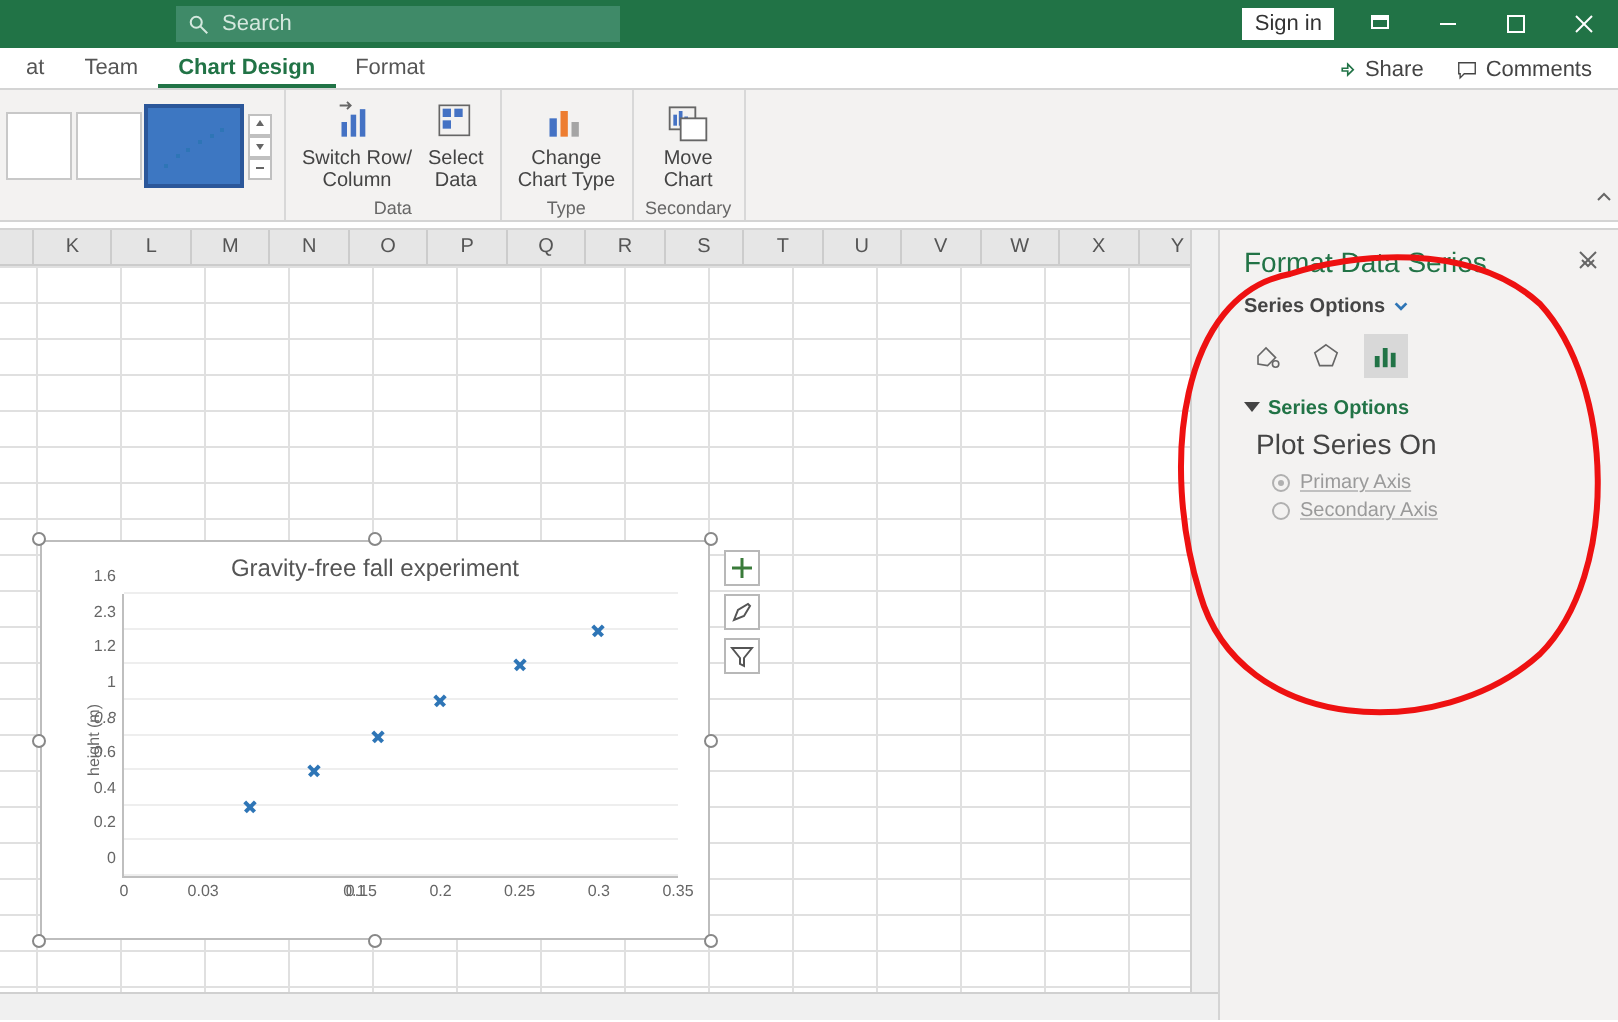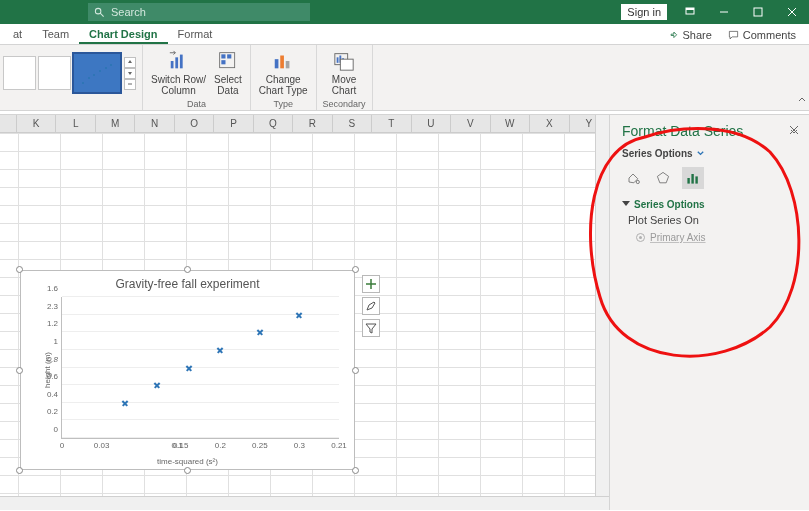--- a/index.html
+++ b/index.html
@@ -64,21 +64,21 @@
   .pane-title { color: #217346; font-size: 14px; font-weight: 400; display:flex;align-items:center;}
   .pane-title .menuarrow{margin-left:auto;width:10px;}
   .pane-close { position: absolute; right: 8px; top: 10px; cursor: pointer; width:12px;height:12px;}
   .pane-sub { font-weight: 700; font-size: 10px; margin-top: 9px; display:flex;align-items:center;gap:3px;}
   .pane-sub svg{width:9px;height:9px;}
   .icon-row { display: flex; gap: 8px; margin: 8px 0 10px 0; }
   .icon-row .sq { width: 22px; height: 22px; display: flex; align-items: center; justify-content: center; cursor: pointer; }
   .icon-row .sq.sel { background: #d8d8d8;}
   .sect-head { color: #217346; font-weight: 700; font-size: 10px; margin-top: 4px; display:flex;align-items:center;gap:4px;}
   .sect-head .tri{width:0;height:0;border-left:4px solid transparent;border-right:4px solid transparent;border-top:5px solid #444;transform:translateY(-1px);}
-  .opt-label{font-size:11px;margin:4px 0 6px 6px;}
+  .opt-label{font-size:14px;margin:4px 0 6px 6px;}
   .radio-row { display: flex; align-items: center; gap: 5px; font-size: 10px; color: #9a9a9a; margin: 3px 0 3px 14px; }
   .radio { width: 9px; height: 9px; border: 1px solid #b0b0b0; border-radius: 50%; position: relative; }
   .radio.sel::after{content:"";position:absolute;inset:2px;border-radius:50%;background:#b0b0b0;}
   
   .anno { position: absolute; pointer-events: none; z-index: 50; }
 </style>
 </head>
 <body>
 
 <div class="titlebar">
@@ -300,21 +300,20 @@
         <div class="vline" style="left: 522px;"></div>
         <div class="vline" style="left: 564px;"></div>
         <div class="vline" style="left: 606px;"></div>
       </div>
     <div class="scrolly"></div>
     <div class="scrollx"></div>
 
     <div class="chartobj">
       <div class="chart-title">Gravity-free fall experiment</div>
       <div class="ylabel">height (m)</div>
-      <div class="xlabel">time-squared (s²)</div>
       <div class="plot">
           <div class="ytick" style="bottom: 0%;">0</div>
           <div class="ygrid" style="bottom: 0%;"></div>
           <div class="ytick" style="bottom: 12.5%;">0.2</div>
           <div class="ygrid" style="bottom: 12.5%;"></div>
           <div class="ytick" style="bottom: 25%; margin-top: 12px;">0.4</div>
           <div class="ygrid" style="bottom: 25%;"></div>
           <div class="ytick" style="bottom: 37.5%;">0.6</div>
           <div class="ygrid" style="bottom: 37.5%;"></div>
           <div class="ytick" style="bottom: 50%; font-style: italic;">0.8</div>
@@ -327,21 +326,21 @@
           <div class="ygrid" style="bottom: 87.5%;"></div>
           <div class="ytick" style="bottom: 100%;">1.6</div>
           <div class="ygrid" style="bottom: 100%;"></div>
           <div class="xtick" style="left: 0%;">0</div>
           <div class="xtick" style="left: 14.2857%;">0.03</div>
           <div class="xtick" style="left: 28.5714%; margin-left: 36px;">0.1</div>
           <div class="xtick" style="left: 42.8571%;">0.15</div>
           <div class="xtick" style="left: 57.1429%;">0.2</div>
           <div class="xtick" style="left: 71.4286%;">0.25</div>
           <div class="xtick" style="left: 85.7143%;">0.3</div>
-          <div class="xtick" style="left: 100%;">0.21</div>
+          <div class="xtick" style="left: 100%;">0.35</div>
           <div class="pt" style="left: 22.8571%; bottom: 25%;"></div>
           <div class="pt" style="left: 34.2857%; bottom: 37.5%;"></div>
           <div class="pt" style="left: 45.7143%; bottom: 50%;"></div>
           <div class="pt" style="left: 57.1429%; bottom: 62.5%;"></div>
           <div class="pt" style="left: 71.4286%; bottom: 75%;"></div>
           <div class="pt" style="left: 85.7143%; bottom: 87.5%;"></div>
         </div>
     </div>
 
     <div class="handle" style="left:16px;top:151px"></div>
@@ -410,18 +409,22 @@
     </div>
     <div class="sect-head">
         <span class="tri"></span>
         <span>Series Options</span>
       </div>
     <div class="opt-label">Plot Series On</div>
     <div class="radio-row">
         <div class="radio sel"></div>
         <span style="text-decoration:underline;text-decoration-color:#c0c0c0;">Primary Axis</span>
       </div>
+    <div class="radio-row">
+        <div class="radio"></div>
+        <span style="text-decoration:underline;text-decoration-color:#c0c0c0;">Secondary Axis</span>
+      </div>
   </div>
 </div>
 
 <svg class="anno" style="left:575px;top:122px;width:235px;height:250px" viewBox="0 0 235 250">
   <path d="M 70 15 C 15 25, 5 110, 25 175 C 45 245, 145 250, 195 205 C 235 165, 232 70, 195 30 C 160 -2, 100 5, 70 15 Z" fill="none" stroke="#e11" stroke-width="3"></path>
 </svg>
 
 </body></html>

